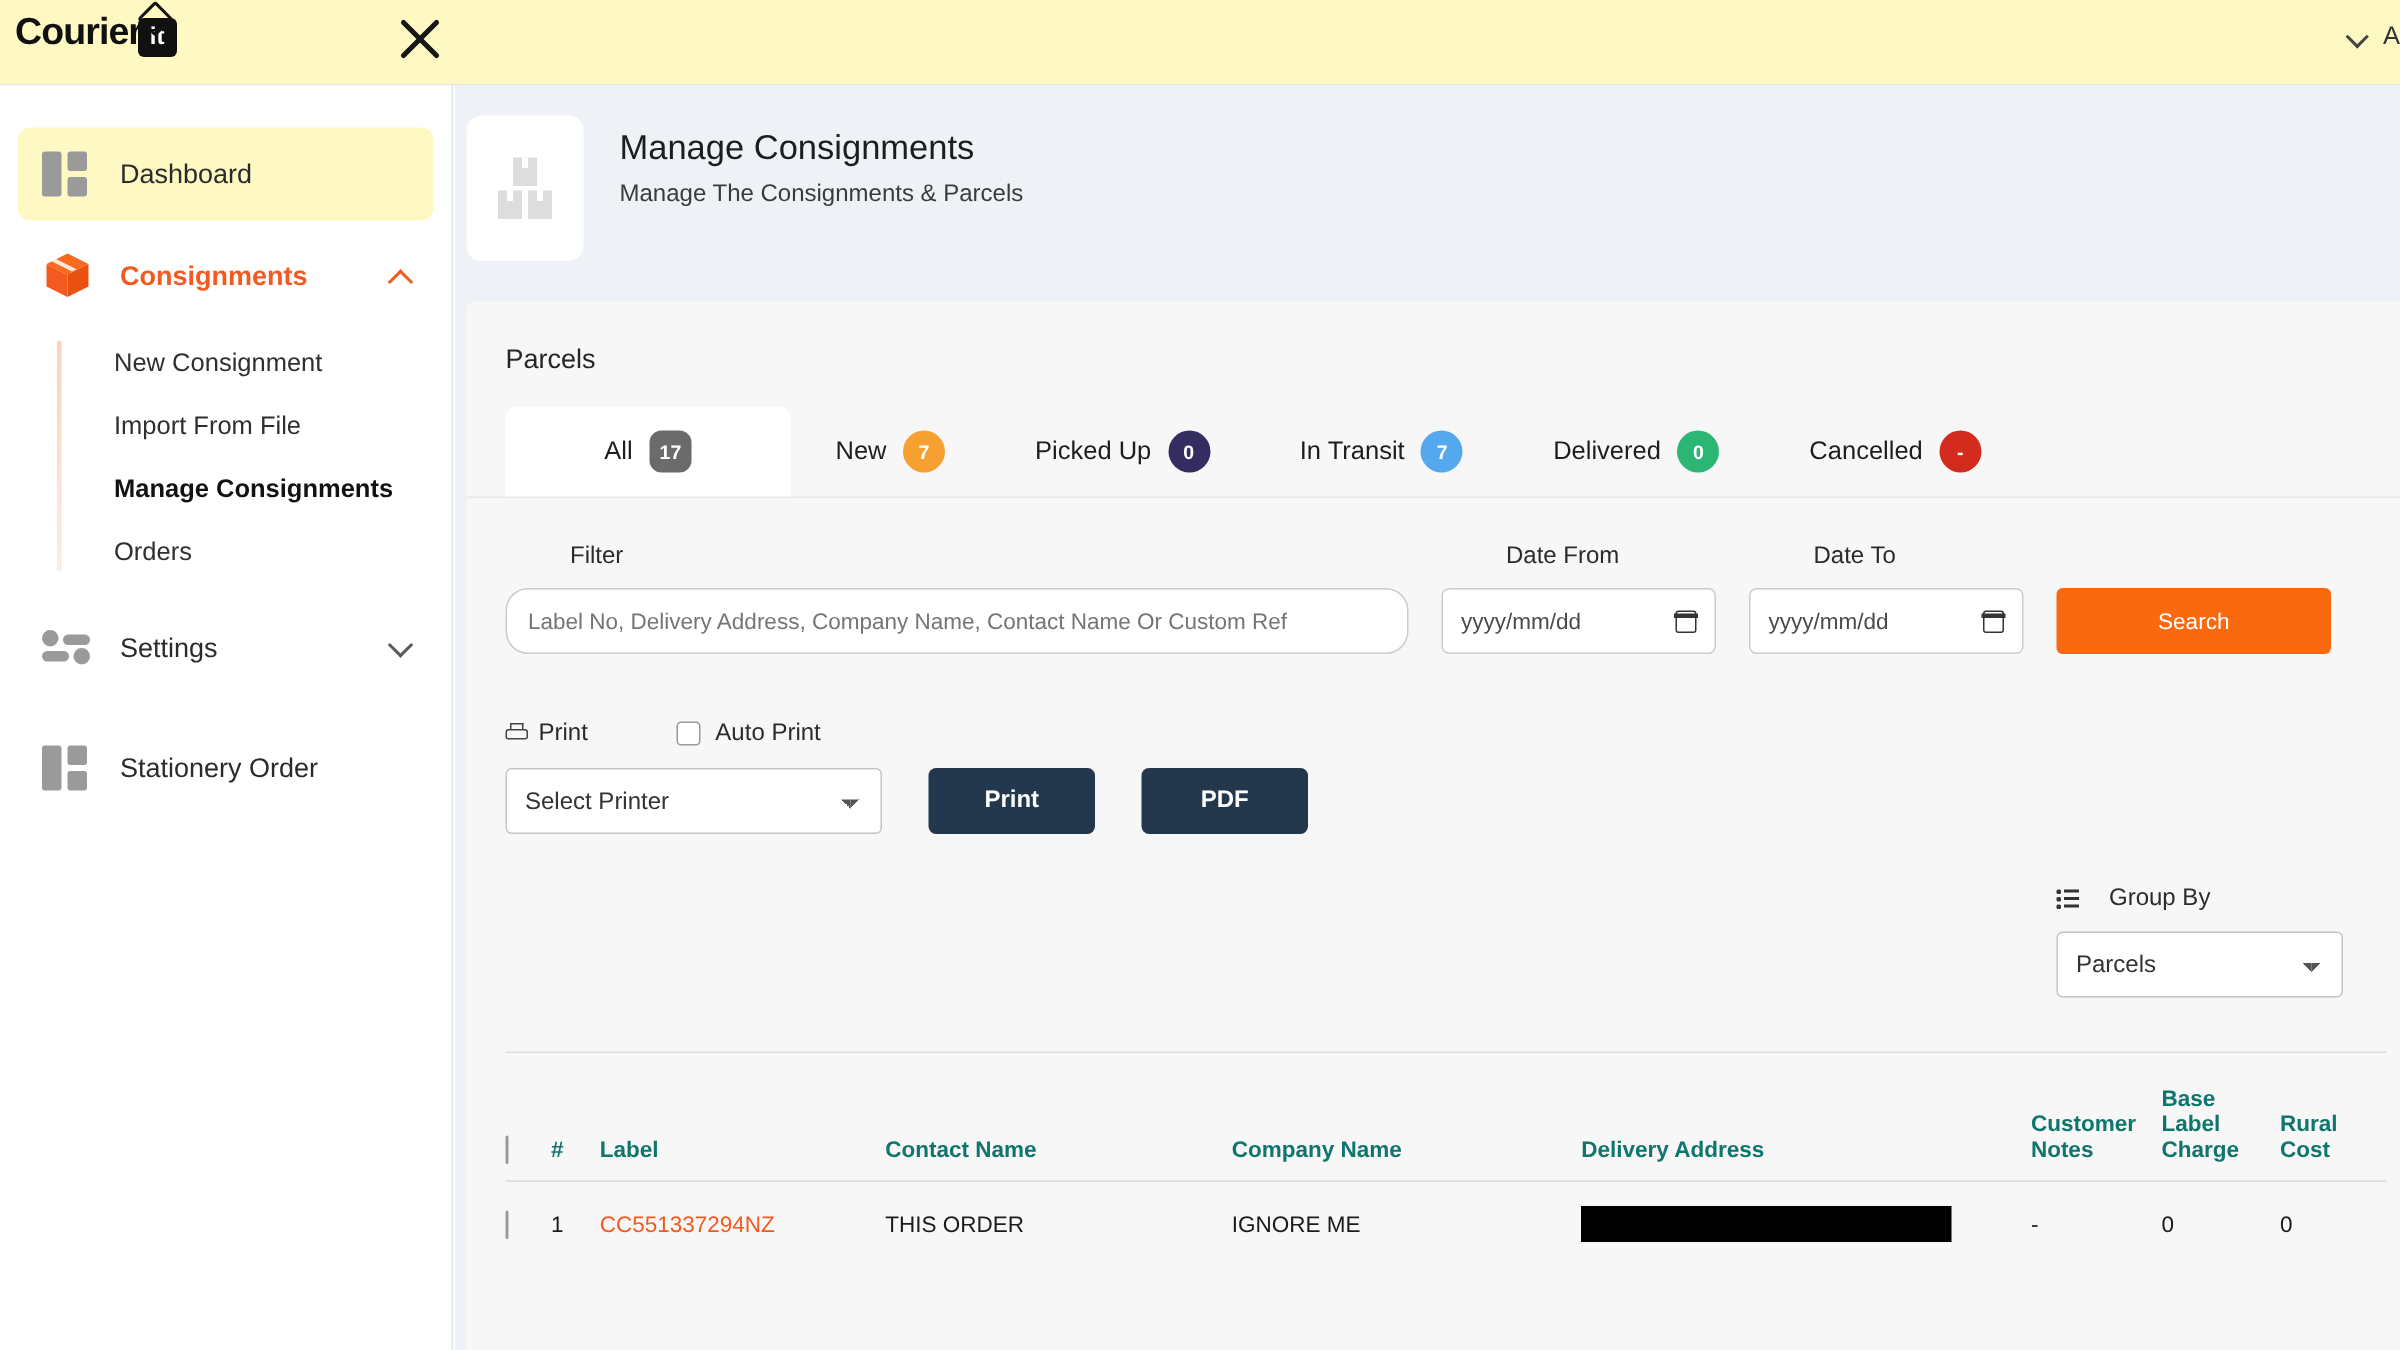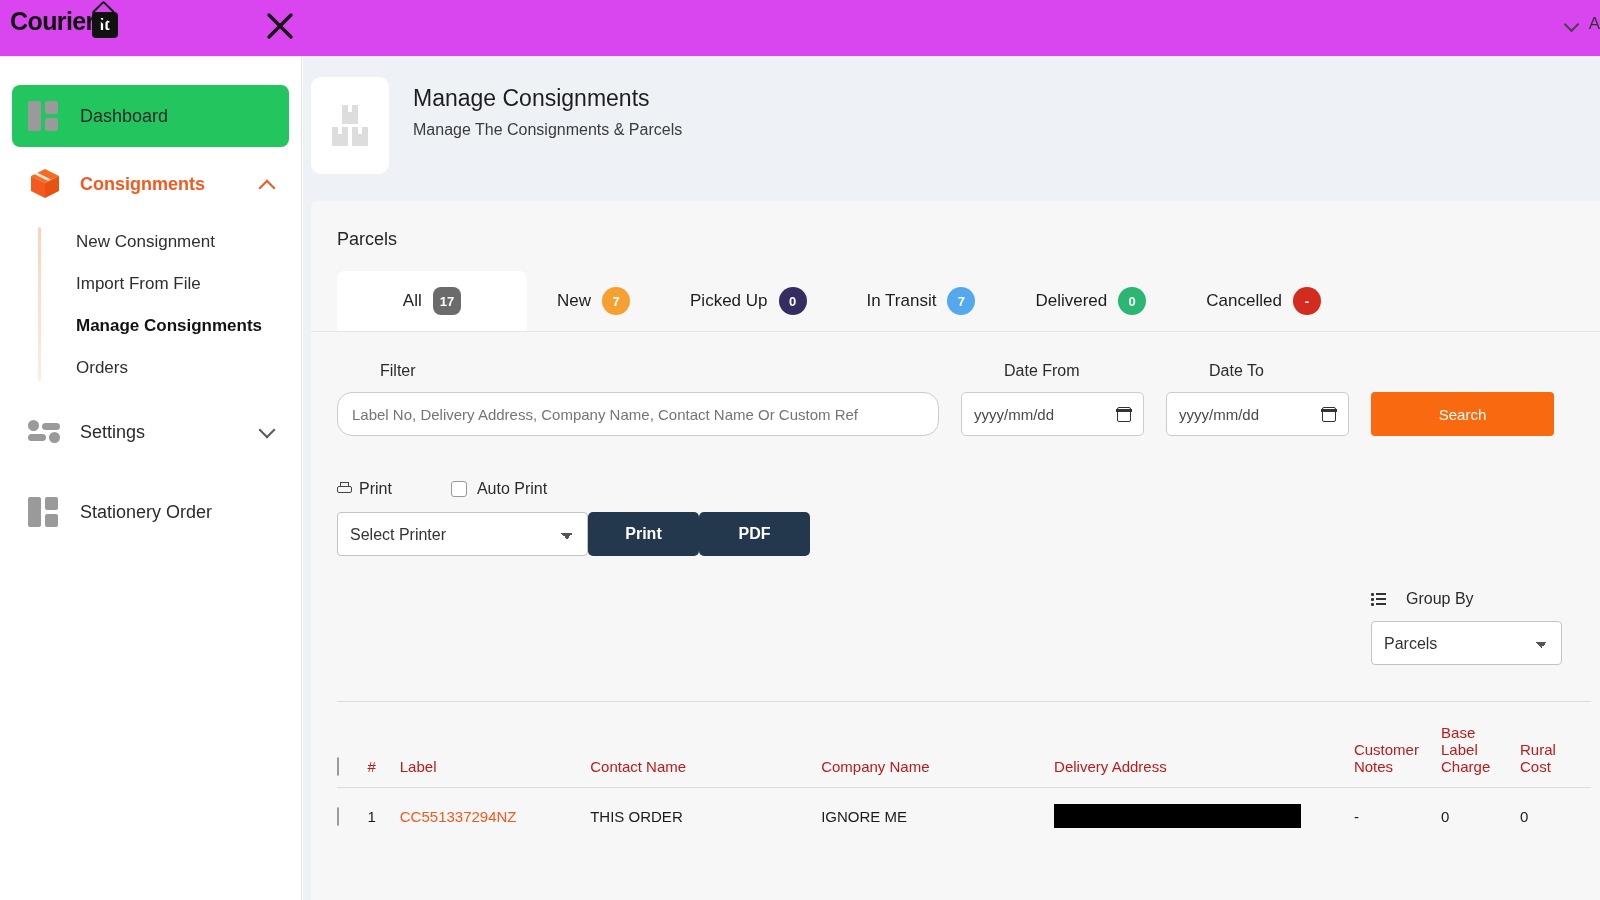--- a/index.html
+++ b/index.html
@@ -7,21 +7,21 @@
     margin: 0; padding: 0;
     width: 1600px; height: 900px;
     overflow: hidden;
     background: #ffffff;
     font-family: "Liberation Sans", sans-serif;
   }
 
   
   #topbar {
     position: absolute; top: 0; left: 0; width: 1600px; height: 57px;
-    background: #d946ef;
+    background: #fef9c3;
     border-bottom: 1px solid #e8e8e8;
     display: flex; align-items: center;
   }
   #logo-wrap {
     position: absolute; left: 10px; top: 7px;
     display: flex; align-items: center;
   }
   #logo-text {
     font-size: 25px; font-weight: 700; color: #111111;
     letter-spacing: -0.6px;
@@ -74,21 +74,21 @@
     padding-top: 28px;
   }
   .nav-item {
     display: flex; align-items: center;
     height: 62px;
     margin: 0 12px 6px 12px;
     padding: 0 16px;
     border-radius: 8px;
     cursor: pointer;
   }
-  .nav-item.active-soft { background: #22c55e; }
+  .nav-item.active-soft { background: #fef9c3; }
   .nav-ico {
     width: 34px; height: 34px;
     margin-right: 18px;
     flex: 0 0 34px;
     position: relative;
   }
   .nav-label { font-size: 18px; color: #2b2b2b; }
   .nav-label.orange { color: #f4591f; font-weight: 700; }
   .nav-caret {
     margin-left: auto;
@@ -260,21 +260,21 @@
     width: 15px; height: 14px; position: relative; margin-right: 7px;
   }
   .printer-ico .body { position: absolute; left: 0; top: 4px; width: 15px; height: 7px; border: 1.5px solid #444; border-radius: 2px; }
   .printer-ico .top  { position: absolute; left: 3px; top: 0; width: 9px; height: 4px; border: 1.5px solid #444; border-bottom: none; }
   #print-text { font-size: 16px; color: #2b2b2b; }
   #autoprint-wrap { display: flex; align-items: center; gap: 10px; margin-left: 59px; cursor: pointer; }
   .chk {
     width: 16px; height: 16px; border: 1.5px solid #9a9a9a; border-radius: 3px; background: #fff;
   }
   #autoprint-label { font-size: 16px; color: #2b2b2b; }
-  #printer-row { display: flex; align-items: center; }
+  #printer-row { display: flex; align-items: center; gap: 31px; }
   #printer-select {
     width: 251px; height: 44px;
     border: 1px solid #c4c4c4; border-radius: 4px; background: #ffffff;
     font-size: 16px; color: #333;
     padding: 0 12px;
     font-family: "Liberation Sans", sans-serif;
     appearance: none;
     background-image:
       linear-gradient(45deg, transparent 50%, #555 50%),
       linear-gradient(135deg, #555 50%, transparent 50%);
@@ -314,21 +314,21 @@
       linear-gradient(135deg, #555 50%, transparent 50%);
     background-position: calc(100% - 20px) 20px, calc(100% - 14px) 20px;
     background-size: 6px 6px, 6px 6px;
     background-repeat: no-repeat;
   }
 
   
   #table-wrap { margin-top: 36px; padding: 0 0 0 26px; }
   table { border-collapse: collapse; width: 1254px; table-layout: fixed; }
   thead th {
-    font-size: 15px; font-weight: 400; color: #b91c1c;
+    font-size: 15px; font-weight: 700; color: #0f766e;
     text-align: left;
     vertical-align: bottom;
     padding: 0 0 12px 0;
     border-bottom: 1px solid #dcdcdc;
     border-top: 1px solid #dcdcdc;
     height: 86px;
   }
   tbody td {
     font-size: 15px; color: #1b1b1b;
     padding: 16px 0;

